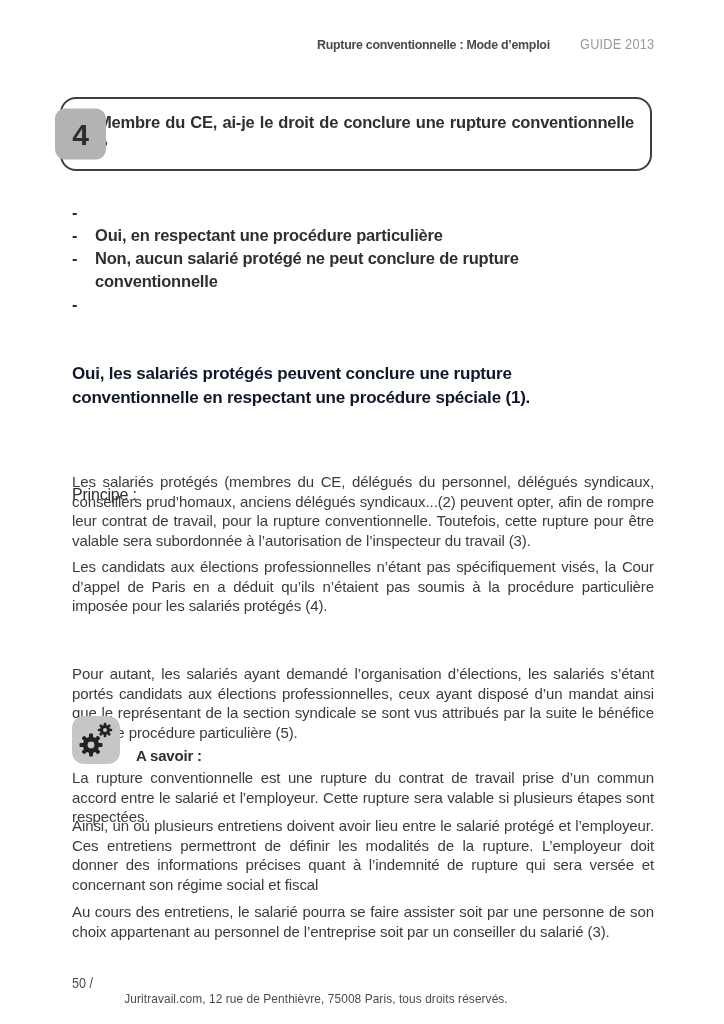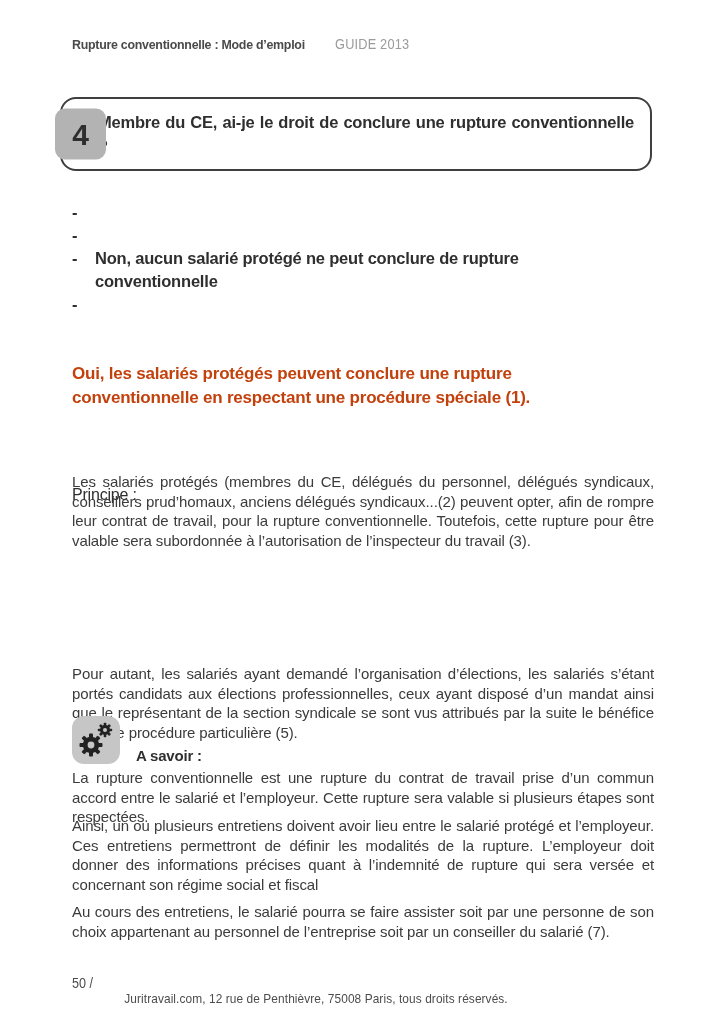--- a/index.html
+++ b/index.html
@@ -16,21 +16,21 @@
     position: absolute;
     inset: 0;
     background: #ffffff;
   }
 
   
   .header {
     position: absolute;
     top: 36px; left: 72px; right: 70px;
     display: flex;
-    justify-content: flex-start;
+    justify-content: flex-end;
     align-items: baseline;
   }
   .header-title {
     font-size: 13.5px;
     font-weight: bold;
     letter-spacing: -0.3px;
     color: #4a4a4a;
     transform: scaleX(0.92);
     transform-origin: left center;
   }
@@ -102,21 +102,21 @@
   .answers .answer-text { white-space: pre-line; }
 
   
   .conclusion {
     position: absolute;
     top: 362px; left: 72px;
     width: 520px;
     font-size: 17px;
     font-weight: bold;
     line-height: 24px;
-    color: #c2410c;
+    color: #0f172a;
     letter-spacing: -0.2px;
     white-space: pre-line;
   }
 
   
   .principe-heading {
     position: absolute;
     top: 438px; left: 72px;
     font-size: 16px;
     font-weight: normal;
@@ -202,36 +202,38 @@
     <div class="question-number">4</div>
     <div class="question-title">Membre du CE, ai-je le droit de conclure une rupture conventionnelle ?</div>
   </div>
 
   <ul class="answers">
     <li>
       <span class="dash">-</span>
     </li>
     <li>
       <span class="dash">-</span>
+      <span class="answer-text">Oui, en respectant une procédure particulière</span>
     </li>
     <li>
       <span class="dash">-</span>
       <span class="answer-text">Non, aucun salarié protégé ne peut conclure de rupture
 conventionnelle</span>
     </li>
     <li>
       <span class="dash">-</span>
     </li>
   </ul>
 
   <div class="conclusion">Oui, les salariés protégés peuvent conclure une rupture
 conventionnelle en respectant une procédure spéciale (1).</div>
 
   <div class="principe-heading">Principe :</div>
   <p class="para para-1">Les salariés protégés (membres du CE, délégués du personnel, délégués syndicaux, conseillers prud’homaux, anciens délégués syndicaux...(2) peuvent opter, afin de rompre leur contrat de travail, pour la rupture conventionnelle. Toutefois, cette rupture pour être valable sera subordonnée à l’autorisation de l’inspecteur du travail (3).</p>
+  <p class="para para-2">Les candidats aux élections professionnelles n’étant pas spécifiquement visés, la Cour d’appel de Paris en a déduit qu’ils n’étaient pas soumis à la procédure particulière imposée pour les  salariés protégés (4).</p>
   <p class="para para-3">Pour autant, les salariés ayant demandé l’organisation d’élections, les salariés s’étant portés candidats aux élections professionnelles, ceux ayant disposé d’un mandat ainsi que le représentant de la section syndicale se sont vus attribués par la suite le bénéfice de cette procédure particulière (5).</p>
 
   <div class="asavoir">
     <span class="asavoir-icon">
       <svg width="40" height="40" viewBox="0 0 40 40" aria-hidden="true">
 
         <g fill="#222222">
           <circle cx="15" cy="25" r="8.2"></circle>
           <g>
             <rect x="13" y="13.5" width="4" height="23" rx="1"></rect>
@@ -251,20 +253,20 @@
             <rect x="27.7" y="2.8" width="2.6" height="14.4" rx="0.8" transform="rotate(135 29 10)"></rect>
           </g>
           <circle cx="29" cy="10" r="2" fill="#c6c6c6"></circle>
         </g>
       </svg>
     </span>
     <span class="asavoir-label">A savoir :</span>
   </div>
   <p class="para para-5">Ainsi, un ou plusieurs entretiens doivent avoir lieu entre le salarié protégé et l’employeur. Ces entretiens permettront de définir les modalités de la rupture. L’employeur doit donner des informations précises quant à l’indemnité de rupture qui sera versée et concernant son régime social et fiscal</p>
   <p class="para para-4">La rupture conventionnelle est une rupture du contrat de travail prise d’un commun accord entre le salarié et l’employeur. Cette rupture sera valable si plusieurs étapes sont respectées.</p>
-  <p class="para para-6">Au cours des entretiens, le salarié pourra se faire assister soit par une personne de son choix appartenant au personnel de l’entreprise soit par un conseiller du salarié (7).</p>
+  <p class="para para-6">Au cours des entretiens, le salarié pourra se faire assister soit par une personne de son choix appartenant au personnel de l’entreprise soit par un conseiller du salarié (3).</p>
 
   <div class="footer">
     <span class="footer-page">50 /</span>
     <span class="footer-address">Juritravail.com, 12 rue de Penthièvre, 75008 Paris, tous droits réservés.</span>
   </div>
 
 </div>
 
 </body></html>

